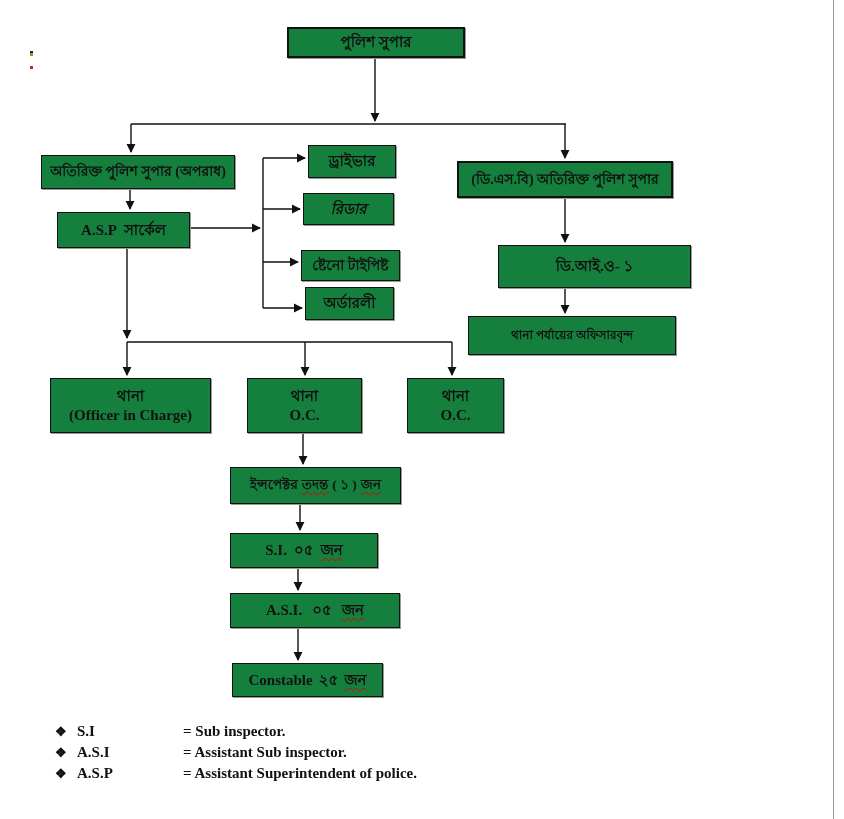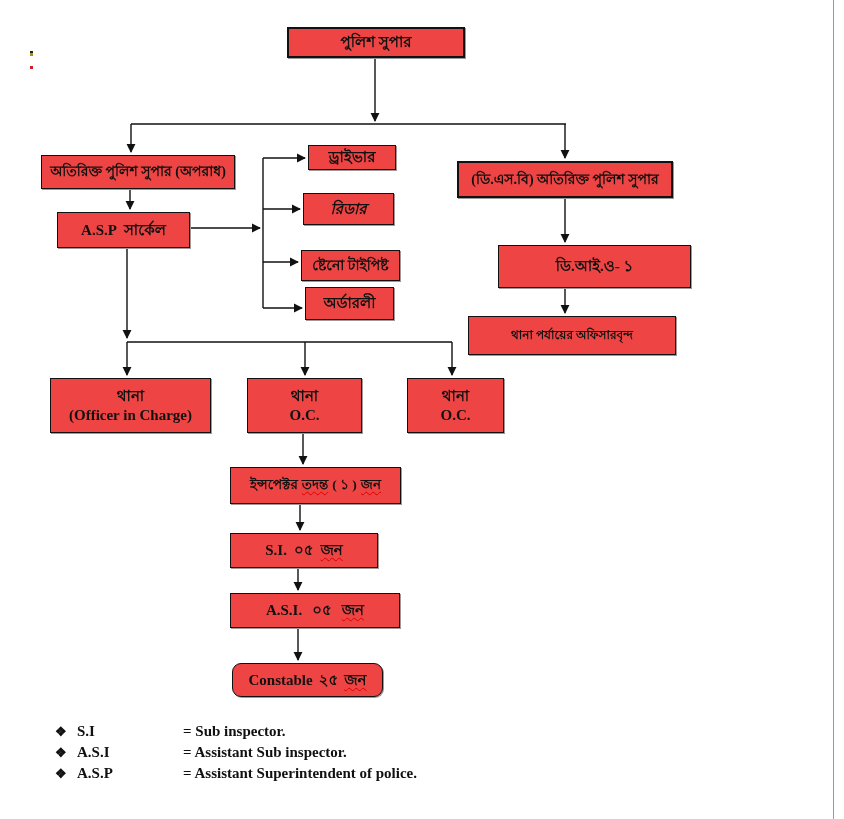--- a/index.html
+++ b/index.html
@@ -2,21 +2,21 @@
 <html><head>
 <meta charset="utf-8">
 <style>
   html,body{margin:0;padding:0;background:#ffffff;}
   #canvas{
     position:relative;width:844px;height:819px;background:#ffffff;overflow:hidden;
     font-family:"Liberation Serif","DejaVu Serif",serif;color:#111;
   }
   .lines{position:absolute;left:0;top:0;width:844px;height:819px;}
   .box{
-    position:absolute;box-sizing:border-box;border:1px solid #111;background:#ef4444;
+    position:absolute;box-sizing:border-box;border:1px solid #111;background:#15803d;
     box-shadow:1px 1px 0 0 #9a9a9a;
     display:flex;flex-direction:column;align-items:center;justify-content:center;
     text-align:center;font-size:15px;font-weight:bold;line-height:1.25;
   }
   .box .row{display:flex;align-items:baseline;gap:7px;justify-content:center;}
   .en{font-family:"Liberation Serif","DejaVu Serif",serif;font-weight:bold;}
   .bn{font-weight:bold;}
   .misspell{
     text-decoration:underline;
     text-decoration-style:wavy;
@@ -83,21 +83,21 @@
     <span class="bn">অতিরিক্ত পুলিশ সুপার (অপরাধ)</span>
   </div>
 
   <div class="box" style="left:57px;top:212px;width:133px;height:36px;">
     <span class="row">
       <span class="en">A.S.P</span>
       <span class="bn">সার্কেল</span>
     </span>
   </div>
 
-  <div class="box" style="left:308px;top:145px;width:88px;height:25px;">
+  <div class="box" style="left:308px;top:145px;width:88px;height:33px;">
     <span class="bn">ড্রাইভার</span>
   </div>
 
   <div class="box" style="left:303px;top:193px;width:91px;height:32px;font-style:italic;">
     <span class="bn">রিডার</span>
   </div>
 
   <div class="box" style="left:301px;top:250px;width:99px;height:31px;font-size:14px;text-align:center;">
     <span class="bn">ষ্টেনো টাইপিষ্ট</span>
   </div>
@@ -151,21 +151,21 @@
   </div>
 
   <div class="box" style="left:230px;top:593px;width:170px;height:35px;">
     <span class="row" style="gap:10px;">
       <span class="en">A.S.I.</span>
       <span class="bn">০৫</span>
       <span class="bn misspell">জন</span>
     </span>
   </div>
 
-  <div class="box" style="left:232px;top:663px;width:151px;height:34px;border-radius:9px;">
+  <div class="box" style="left:232px;top:663px;width:151px;height:34px;">
     <span class="row" style="gap:6px;">
       <span class="en">Constable</span>
       <span class="bn">২৫</span>
       <span class="bn misspell">জন</span>
     </span>
   </div>
 
   <div class="legend">
     <div class="legend-row">
       <span class="legend-bullet">❖</span>

